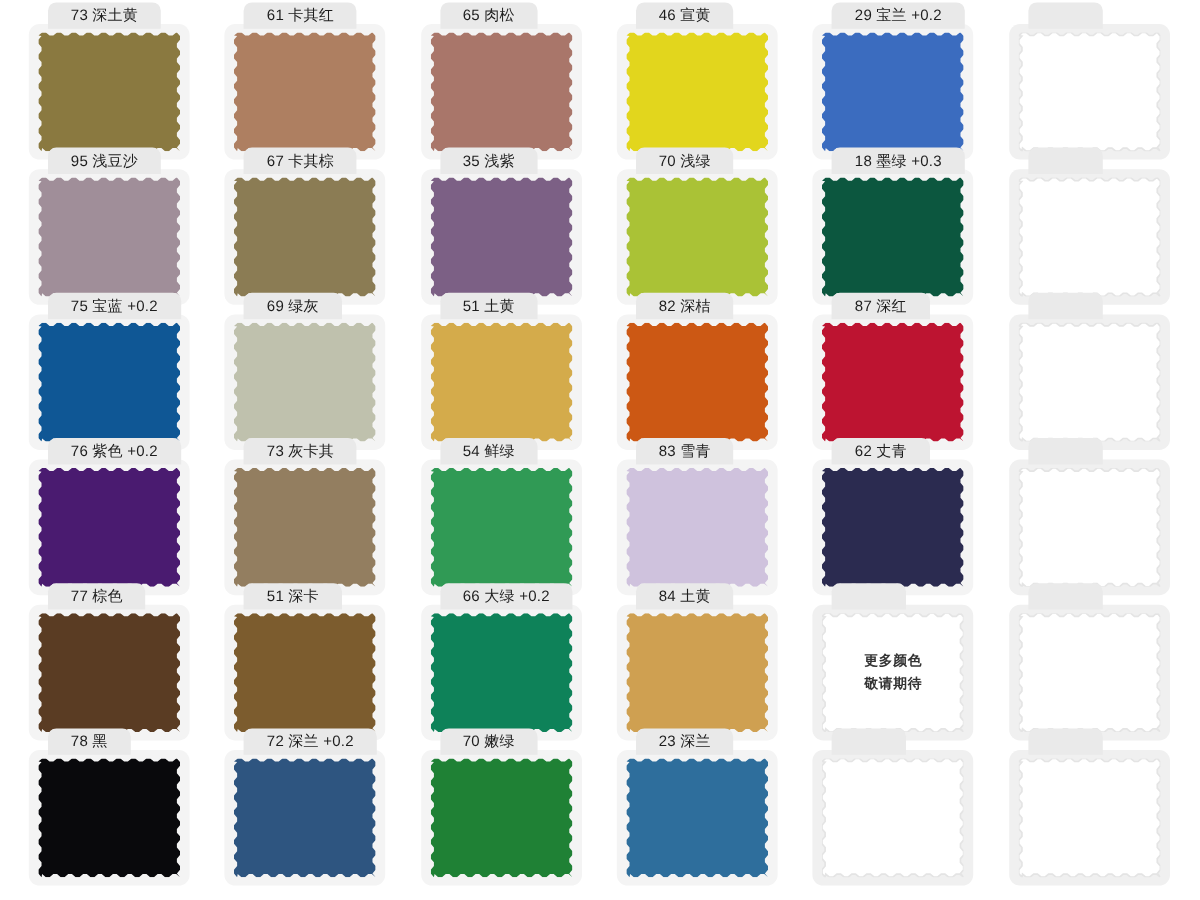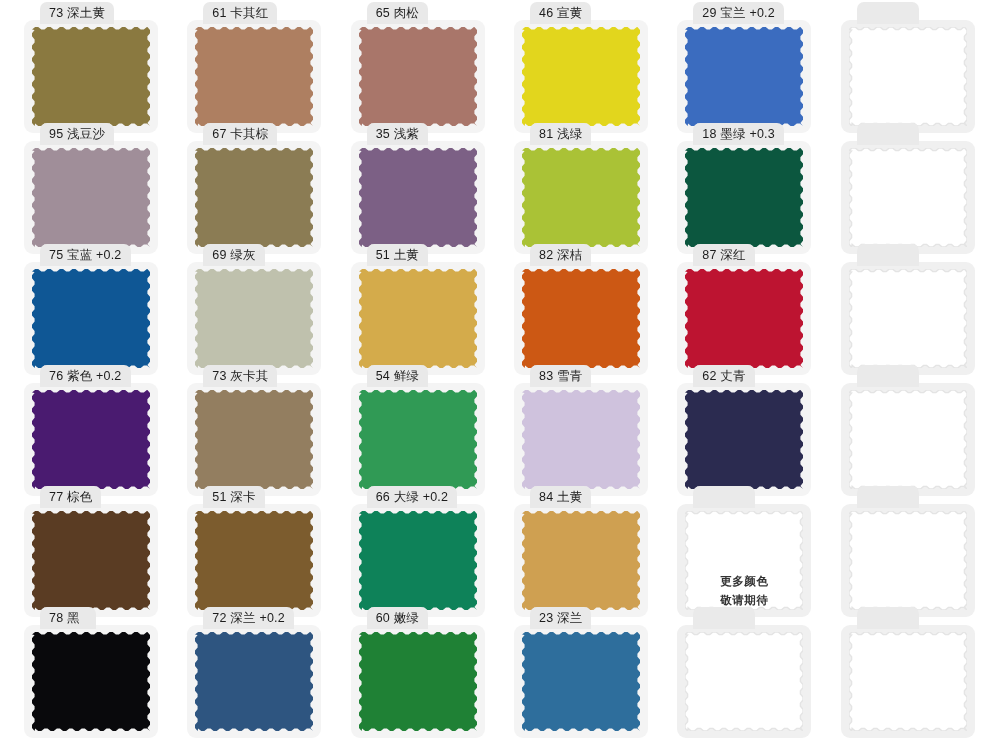--- a/index.html
+++ b/index.html
@@ -33,21 +33,21 @@
     box-sizing:border-box;
   }
   .card.empty{background:#f0f0f0;}
   
   .tab{
     position:absolute;
     left:16px;
     top:-18px;
     min-width:56px;
     height:22px;
-    padding:0 9px;
+    padding:0 19px;
     border-radius:7px 7px 0 0;
     background:#e9e9e9;
     display:flex;
     align-items:center;
     white-space:nowrap;
     box-sizing:border-box;
   }
   .tab-text{
     font-size:12.5px;
     line-height:1;
@@ -71,21 +71,21 @@
     height:99px;
   }
   
   .coming-soon{
     position:absolute;
     left:0;top:0;
     width:118px;height:99px;
     display:flex;
     flex-direction:column;
     align-items:center;
-    justify-content:flex-end;
+    justify-content:center;
     pointer-events:none;
   }
   .coming-soon span{
     font-size:11.5px;
     line-height:1.65;
     color:#333333;
     font-weight:700;
     letter-spacing:.6px;
   }
 </style>
@@ -197,21 +197,21 @@
         <div class="fabric-wrap">
           <svg class="fabric" viewBox="0 0 118 99">
             <polygon points="0.00,2.60 3.11,0.00 6.21,0.00 9.32,2.60 12.42,2.60 15.53,0.00 18.63,0.00 21.74,2.60 24.84,2.60 27.95,0.00 31.05,0.00 34.16,2.60 37.26,2.60 40.37,0.00 43.47,0.00 46.58,2.60 49.68,2.60 52.79,0.00 55.89,0.00 59.00,2.60 62.11,2.60 65.21,0.00 68.32,0.00 71.42,2.60 74.53,2.60 77.63,0.00 80.74,0.00 83.84,2.60 86.95,2.60 90.05,0.00 93.16,0.00 96.26,2.60 99.37,2.60 102.47,0.00 105.58,0.00 108.68,2.60 111.79,2.60 114.89,0.00 115.40,0.00 118.00,3.09 118.00,6.19 115.40,9.28 115.40,12.38 118.00,15.47 118.00,18.56 115.40,21.66 115.40,24.75 118.00,27.84 118.00,30.94 115.40,34.03 115.40,37.13 118.00,40.22 118.00,43.31 115.40,46.41 115.40,49.50 118.00,52.59 118.00,55.69 115.40,58.78 115.40,61.88 118.00,64.97 118.00,68.06 115.40,71.16 115.40,74.25 118.00,77.34 118.00,80.44 115.40,83.53 115.40,86.63 118.00,89.72 118.00,92.81 115.40,95.91 118.00,99.00 114.89,96.40 111.79,96.40 108.68,99.00 105.58,99.00 102.47,96.40 99.37,96.40 96.26,99.00 93.16,99.00 90.05,96.40 86.95,96.40 83.84,99.00 80.74,99.00 77.63,96.40 74.53,96.40 71.42,99.00 68.32,99.00 65.21,96.40 62.11,96.40 59.00,99.00 55.89,99.00 52.79,96.40 49.68,96.40 46.58,99.00 43.47,99.00 40.37,96.40 37.26,96.40 34.16,99.00 31.05,99.00 27.95,96.40 24.84,96.40 21.74,99.00 18.63,99.00 15.53,96.40 12.42,96.40 9.32,99.00 6.21,99.00 3.11,96.40 2.60,99.00 0.00,95.91 0.00,92.81 2.60,89.72 2.60,86.63 0.00,83.53 0.00,80.44 2.60,77.34 2.60,74.25 0.00,71.16 0.00,68.06 2.60,64.97 2.60,61.88 0.00,58.78 0.00,55.69 2.60,52.59 2.60,49.50 0.00,46.41 0.00,43.31 2.60,40.22 2.60,37.13 0.00,34.03 0.00,30.94 2.60,27.84 2.60,24.75 0.00,21.66 0.00,18.56 2.60,15.47 2.60,12.38 0.00,9.28 0.00,6.19 2.60,3.09" fill="#7c6085" stroke="none"></polygon>
           </svg>
         </div>
       </div>
     </div>
     <div class="cell">
       <div class="card">
         <div class="tab">
-          <span class="tab-text">81 浅绿</span>
+          <span class="tab-text">70 浅绿</span>
         </div>
         <div class="fabric-wrap">
           <svg class="fabric" viewBox="0 0 118 99">
             <polygon points="0.00,2.60 3.11,0.00 6.21,0.00 9.32,2.60 12.42,2.60 15.53,0.00 18.63,0.00 21.74,2.60 24.84,2.60 27.95,0.00 31.05,0.00 34.16,2.60 37.26,2.60 40.37,0.00 43.47,0.00 46.58,2.60 49.68,2.60 52.79,0.00 55.89,0.00 59.00,2.60 62.11,2.60 65.21,0.00 68.32,0.00 71.42,2.60 74.53,2.60 77.63,0.00 80.74,0.00 83.84,2.60 86.95,2.60 90.05,0.00 93.16,0.00 96.26,2.60 99.37,2.60 102.47,0.00 105.58,0.00 108.68,2.60 111.79,2.60 114.89,0.00 115.40,0.00 118.00,3.09 118.00,6.19 115.40,9.28 115.40,12.38 118.00,15.47 118.00,18.56 115.40,21.66 115.40,24.75 118.00,27.84 118.00,30.94 115.40,34.03 115.40,37.13 118.00,40.22 118.00,43.31 115.40,46.41 115.40,49.50 118.00,52.59 118.00,55.69 115.40,58.78 115.40,61.88 118.00,64.97 118.00,68.06 115.40,71.16 115.40,74.25 118.00,77.34 118.00,80.44 115.40,83.53 115.40,86.63 118.00,89.72 118.00,92.81 115.40,95.91 118.00,99.00 114.89,96.40 111.79,96.40 108.68,99.00 105.58,99.00 102.47,96.40 99.37,96.40 96.26,99.00 93.16,99.00 90.05,96.40 86.95,96.40 83.84,99.00 80.74,99.00 77.63,96.40 74.53,96.40 71.42,99.00 68.32,99.00 65.21,96.40 62.11,96.40 59.00,99.00 55.89,99.00 52.79,96.40 49.68,96.40 46.58,99.00 43.47,99.00 40.37,96.40 37.26,96.40 34.16,99.00 31.05,99.00 27.95,96.40 24.84,96.40 21.74,99.00 18.63,99.00 15.53,96.40 12.42,96.40 9.32,99.00 6.21,99.00 3.11,96.40 2.60,99.00 0.00,95.91 0.00,92.81 2.60,89.72 2.60,86.63 0.00,83.53 0.00,80.44 2.60,77.34 2.60,74.25 0.00,71.16 0.00,68.06 2.60,64.97 2.60,61.88 0.00,58.78 0.00,55.69 2.60,52.59 2.60,49.50 0.00,46.41 0.00,43.31 2.60,40.22 2.60,37.13 0.00,34.03 0.00,30.94 2.60,27.84 2.60,24.75 0.00,21.66 0.00,18.56 2.60,15.47 2.60,12.38 0.00,9.28 0.00,6.19 2.60,3.09" fill="#aac236" stroke="none"></polygon>
           </svg>
         </div>
       </div>
     </div>
     <div class="cell">
       <div class="card">
@@ -477,21 +477,21 @@
         <div class="fabric-wrap">
           <svg class="fabric" viewBox="0 0 118 99">
             <polygon points="0.00,2.60 3.11,0.00 6.21,0.00 9.32,2.60 12.42,2.60 15.53,0.00 18.63,0.00 21.74,2.60 24.84,2.60 27.95,0.00 31.05,0.00 34.16,2.60 37.26,2.60 40.37,0.00 43.47,0.00 46.58,2.60 49.68,2.60 52.79,0.00 55.89,0.00 59.00,2.60 62.11,2.60 65.21,0.00 68.32,0.00 71.42,2.60 74.53,2.60 77.63,0.00 80.74,0.00 83.84,2.60 86.95,2.60 90.05,0.00 93.16,0.00 96.26,2.60 99.37,2.60 102.47,0.00 105.58,0.00 108.68,2.60 111.79,2.60 114.89,0.00 115.40,0.00 118.00,3.09 118.00,6.19 115.40,9.28 115.40,12.38 118.00,15.47 118.00,18.56 115.40,21.66 115.40,24.75 118.00,27.84 118.00,30.94 115.40,34.03 115.40,37.13 118.00,40.22 118.00,43.31 115.40,46.41 115.40,49.50 118.00,52.59 118.00,55.69 115.40,58.78 115.40,61.88 118.00,64.97 118.00,68.06 115.40,71.16 115.40,74.25 118.00,77.34 118.00,80.44 115.40,83.53 115.40,86.63 118.00,89.72 118.00,92.81 115.40,95.91 118.00,99.00 114.89,96.40 111.79,96.40 108.68,99.00 105.58,99.00 102.47,96.40 99.37,96.40 96.26,99.00 93.16,99.00 90.05,96.40 86.95,96.40 83.84,99.00 80.74,99.00 77.63,96.40 74.53,96.40 71.42,99.00 68.32,99.00 65.21,96.40 62.11,96.40 59.00,99.00 55.89,99.00 52.79,96.40 49.68,96.40 46.58,99.00 43.47,99.00 40.37,96.40 37.26,96.40 34.16,99.00 31.05,99.00 27.95,96.40 24.84,96.40 21.74,99.00 18.63,99.00 15.53,96.40 12.42,96.40 9.32,99.00 6.21,99.00 3.11,96.40 2.60,99.00 0.00,95.91 0.00,92.81 2.60,89.72 2.60,86.63 0.00,83.53 0.00,80.44 2.60,77.34 2.60,74.25 0.00,71.16 0.00,68.06 2.60,64.97 2.60,61.88 0.00,58.78 0.00,55.69 2.60,52.59 2.60,49.50 0.00,46.41 0.00,43.31 2.60,40.22 2.60,37.13 0.00,34.03 0.00,30.94 2.60,27.84 2.60,24.75 0.00,21.66 0.00,18.56 2.60,15.47 2.60,12.38 0.00,9.28 0.00,6.19 2.60,3.09" fill="#2e5580" stroke="none"></polygon>
           </svg>
         </div>
       </div>
     </div>
     <div class="cell">
       <div class="card">
         <div class="tab">
-          <span class="tab-text">60 嫩绿</span>
+          <span class="tab-text">70 嫩绿</span>
         </div>
         <div class="fabric-wrap">
           <svg class="fabric" viewBox="0 0 118 99">
             <polygon points="0.00,2.60 3.11,0.00 6.21,0.00 9.32,2.60 12.42,2.60 15.53,0.00 18.63,0.00 21.74,2.60 24.84,2.60 27.95,0.00 31.05,0.00 34.16,2.60 37.26,2.60 40.37,0.00 43.47,0.00 46.58,2.60 49.68,2.60 52.79,0.00 55.89,0.00 59.00,2.60 62.11,2.60 65.21,0.00 68.32,0.00 71.42,2.60 74.53,2.60 77.63,0.00 80.74,0.00 83.84,2.60 86.95,2.60 90.05,0.00 93.16,0.00 96.26,2.60 99.37,2.60 102.47,0.00 105.58,0.00 108.68,2.60 111.79,2.60 114.89,0.00 115.40,0.00 118.00,3.09 118.00,6.19 115.40,9.28 115.40,12.38 118.00,15.47 118.00,18.56 115.40,21.66 115.40,24.75 118.00,27.84 118.00,30.94 115.40,34.03 115.40,37.13 118.00,40.22 118.00,43.31 115.40,46.41 115.40,49.50 118.00,52.59 118.00,55.69 115.40,58.78 115.40,61.88 118.00,64.97 118.00,68.06 115.40,71.16 115.40,74.25 118.00,77.34 118.00,80.44 115.40,83.53 115.40,86.63 118.00,89.72 118.00,92.81 115.40,95.91 118.00,99.00 114.89,96.40 111.79,96.40 108.68,99.00 105.58,99.00 102.47,96.40 99.37,96.40 96.26,99.00 93.16,99.00 90.05,96.40 86.95,96.40 83.84,99.00 80.74,99.00 77.63,96.40 74.53,96.40 71.42,99.00 68.32,99.00 65.21,96.40 62.11,96.40 59.00,99.00 55.89,99.00 52.79,96.40 49.68,96.40 46.58,99.00 43.47,99.00 40.37,96.40 37.26,96.40 34.16,99.00 31.05,99.00 27.95,96.40 24.84,96.40 21.74,99.00 18.63,99.00 15.53,96.40 12.42,96.40 9.32,99.00 6.21,99.00 3.11,96.40 2.60,99.00 0.00,95.91 0.00,92.81 2.60,89.72 2.60,86.63 0.00,83.53 0.00,80.44 2.60,77.34 2.60,74.25 0.00,71.16 0.00,68.06 2.60,64.97 2.60,61.88 0.00,58.78 0.00,55.69 2.60,52.59 2.60,49.50 0.00,46.41 0.00,43.31 2.60,40.22 2.60,37.13 0.00,34.03 0.00,30.94 2.60,27.84 2.60,24.75 0.00,21.66 0.00,18.56 2.60,15.47 2.60,12.38 0.00,9.28 0.00,6.19 2.60,3.09" fill="#1f8135" stroke="none"></polygon>
           </svg>
         </div>
       </div>
     </div>
     <div class="cell">
       <div class="card">

